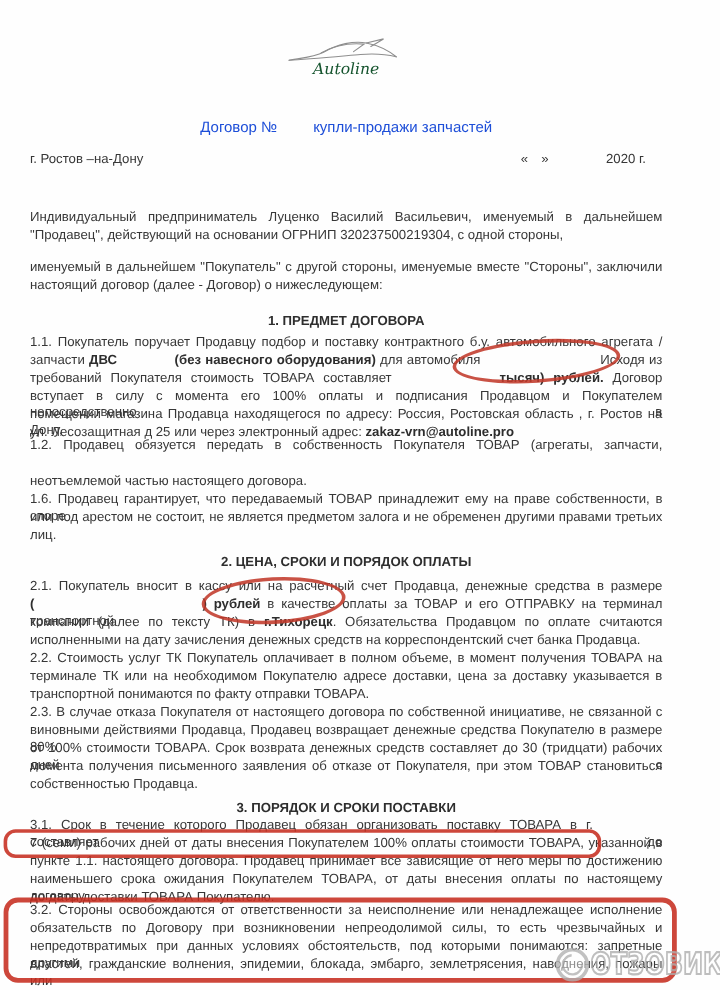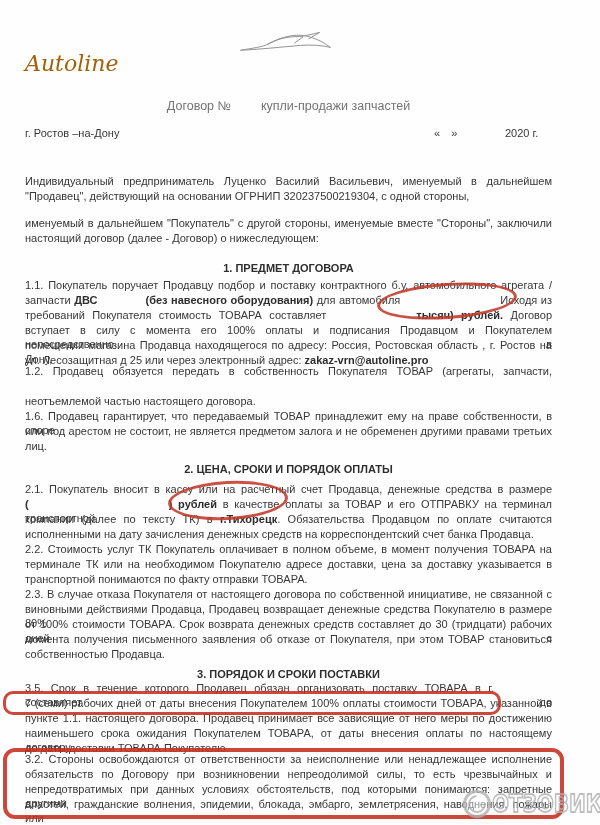--- a/index.html
+++ b/index.html
@@ -8,25 +8,25 @@
   
   .ln{position:absolute;left:25px;width:527px;height:15px;font-size:11px;line-height:14px;
       text-align:justify;text-align-last:justify;}
   .ln.end{text-align-last:left;}
   .b{font-weight:bold;color:#2d2d2d;}
   .gap{display:inline-block;height:1px;}
   .hd{position:absolute;left:25px;width:527px;text-align:center;text-align-last:center;
       font-weight:bold;font-size:11px;color:#2e2e2e;}
   
   .car{position:absolute;left:238px;top:30px;}
-  .logo-text{position:absolute;top:51px;left:25px;width:527px;text-align:left;
+  .logo-text{position:absolute;top:51px;left:25px;width:527px;text-align:center;
              font-family:"DejaVu Serif","Liberation Serif",serif;font-style:italic;
-             font-size:22px;color:#a16207;}
+             font-size:13px;color:#14532d;}
   .title-row{position:absolute;top:99px;left:25px;width:527px;text-align:center;
-             font-size:12.5px;color:#737373;}
+             font-size:12.5px;color:#1d4ed8;}
   .t-gap{display:inline-block;width:30px;}
   .dateline{position:absolute;top:127px;left:0;width:600px;height:15px;font-size:11px;}
   .city{position:absolute;left:25px;}
   .quotes{position:absolute;left:434px;}
   .q2{display:inline-block;margin-left:11px;}
   .year{position:absolute;left:505px;}
   
   .oval{position:absolute;border:3px solid #c23a2b;border-radius:50%;opacity:.88;}
   .rbox{position:absolute;border:3px solid #c62d20;border-radius:10px;opacity:.88;}
   .rbox2{border-width:4px;border-radius:12px;}
@@ -95,21 +95,21 @@
   <div class="ln" style="top:557px">терминале ТК или на необходимом Покупателю адресе доставки, цена за доставку указывается в</div>
   <div class="ln end" style="top:572px">транспортной понимаются по факту отправки ТОВАРА.</div>
 
   <div class="ln" style="top:587px">2.3. В случае отказа Покупателя от настоящего договора по собственной инициативе, не связанной с</div>
   <div class="ln" style="top:602px">виновными действиями Продавца, Продавец возвращает денежные средства Покупателю в размере 80%</div>
   <div class="ln" style="top:617px">от 100% стоимости ТОВАРА. Срок возврата денежных средств составляет до 30 (тридцати) рабочих дней с</div>
   <div class="ln" style="top:632px">момента получения письменного заявления об отказе от Покупателя, при этом ТОВАР становиться</div>
   <div class="ln end" style="top:647px">собственностью Продавца.</div>
 
   <div class="hd" style="top:668px">3. ПОРЯДОК И СРОКИ ПОСТАВКИ</div>
-  <div class="ln" style="top:681px"><span>3.5. Срок в течение которого Продавец обязан организовать поставку ТОВАРА в  г.</span><span class="gap" style="width:58px"></span><span>составляет до</span></div>
+  <div class="ln" style="top:681px"><span>3.1. Срок в течение которого Продавец обязан организовать поставку ТОВАРА в  г.</span><span class="gap" style="width:58px"></span><span>составляет до</span></div>
   <div class="ln" style="top:696px">7 (семи) рабочих дней от даты внесения Покупателем 100% оплаты стоимости ТОВАРА, указанной в</div>
   <div class="ln" style="top:711px">пункте 1.1. настоящего договора. Продавец  принимает все зависящие от него меры по достижению</div>
   <div class="ln" style="top:726px">наименьшего срока ожидания Покупателем ТОВАРА, от даты внесения оплаты по настоящему договору</div>
   <div class="ln end" style="top:741px">до даты доставки ТОВАРА Покупателю.</div>
 
   <div class="ln" style="top:752px">3.2. Стороны освобождаются от ответственности за неисполнение или ненадлежащее исполнение</div>
   <div class="ln" style="top:767px">обязательств по Договору при возникновении непреодолимой силы, то есть чрезвычайных и</div>
   <div class="ln" style="top:782px">непредотвратимых при данных условиях обстоятельств, под которыми понимаются: запретные другими</div>
   <div class="ln" style="top:797px">властей, гражданские волнения, эпидемии, блокада, эмбарго, землетрясения, наводнения, пожары или</div>
 

